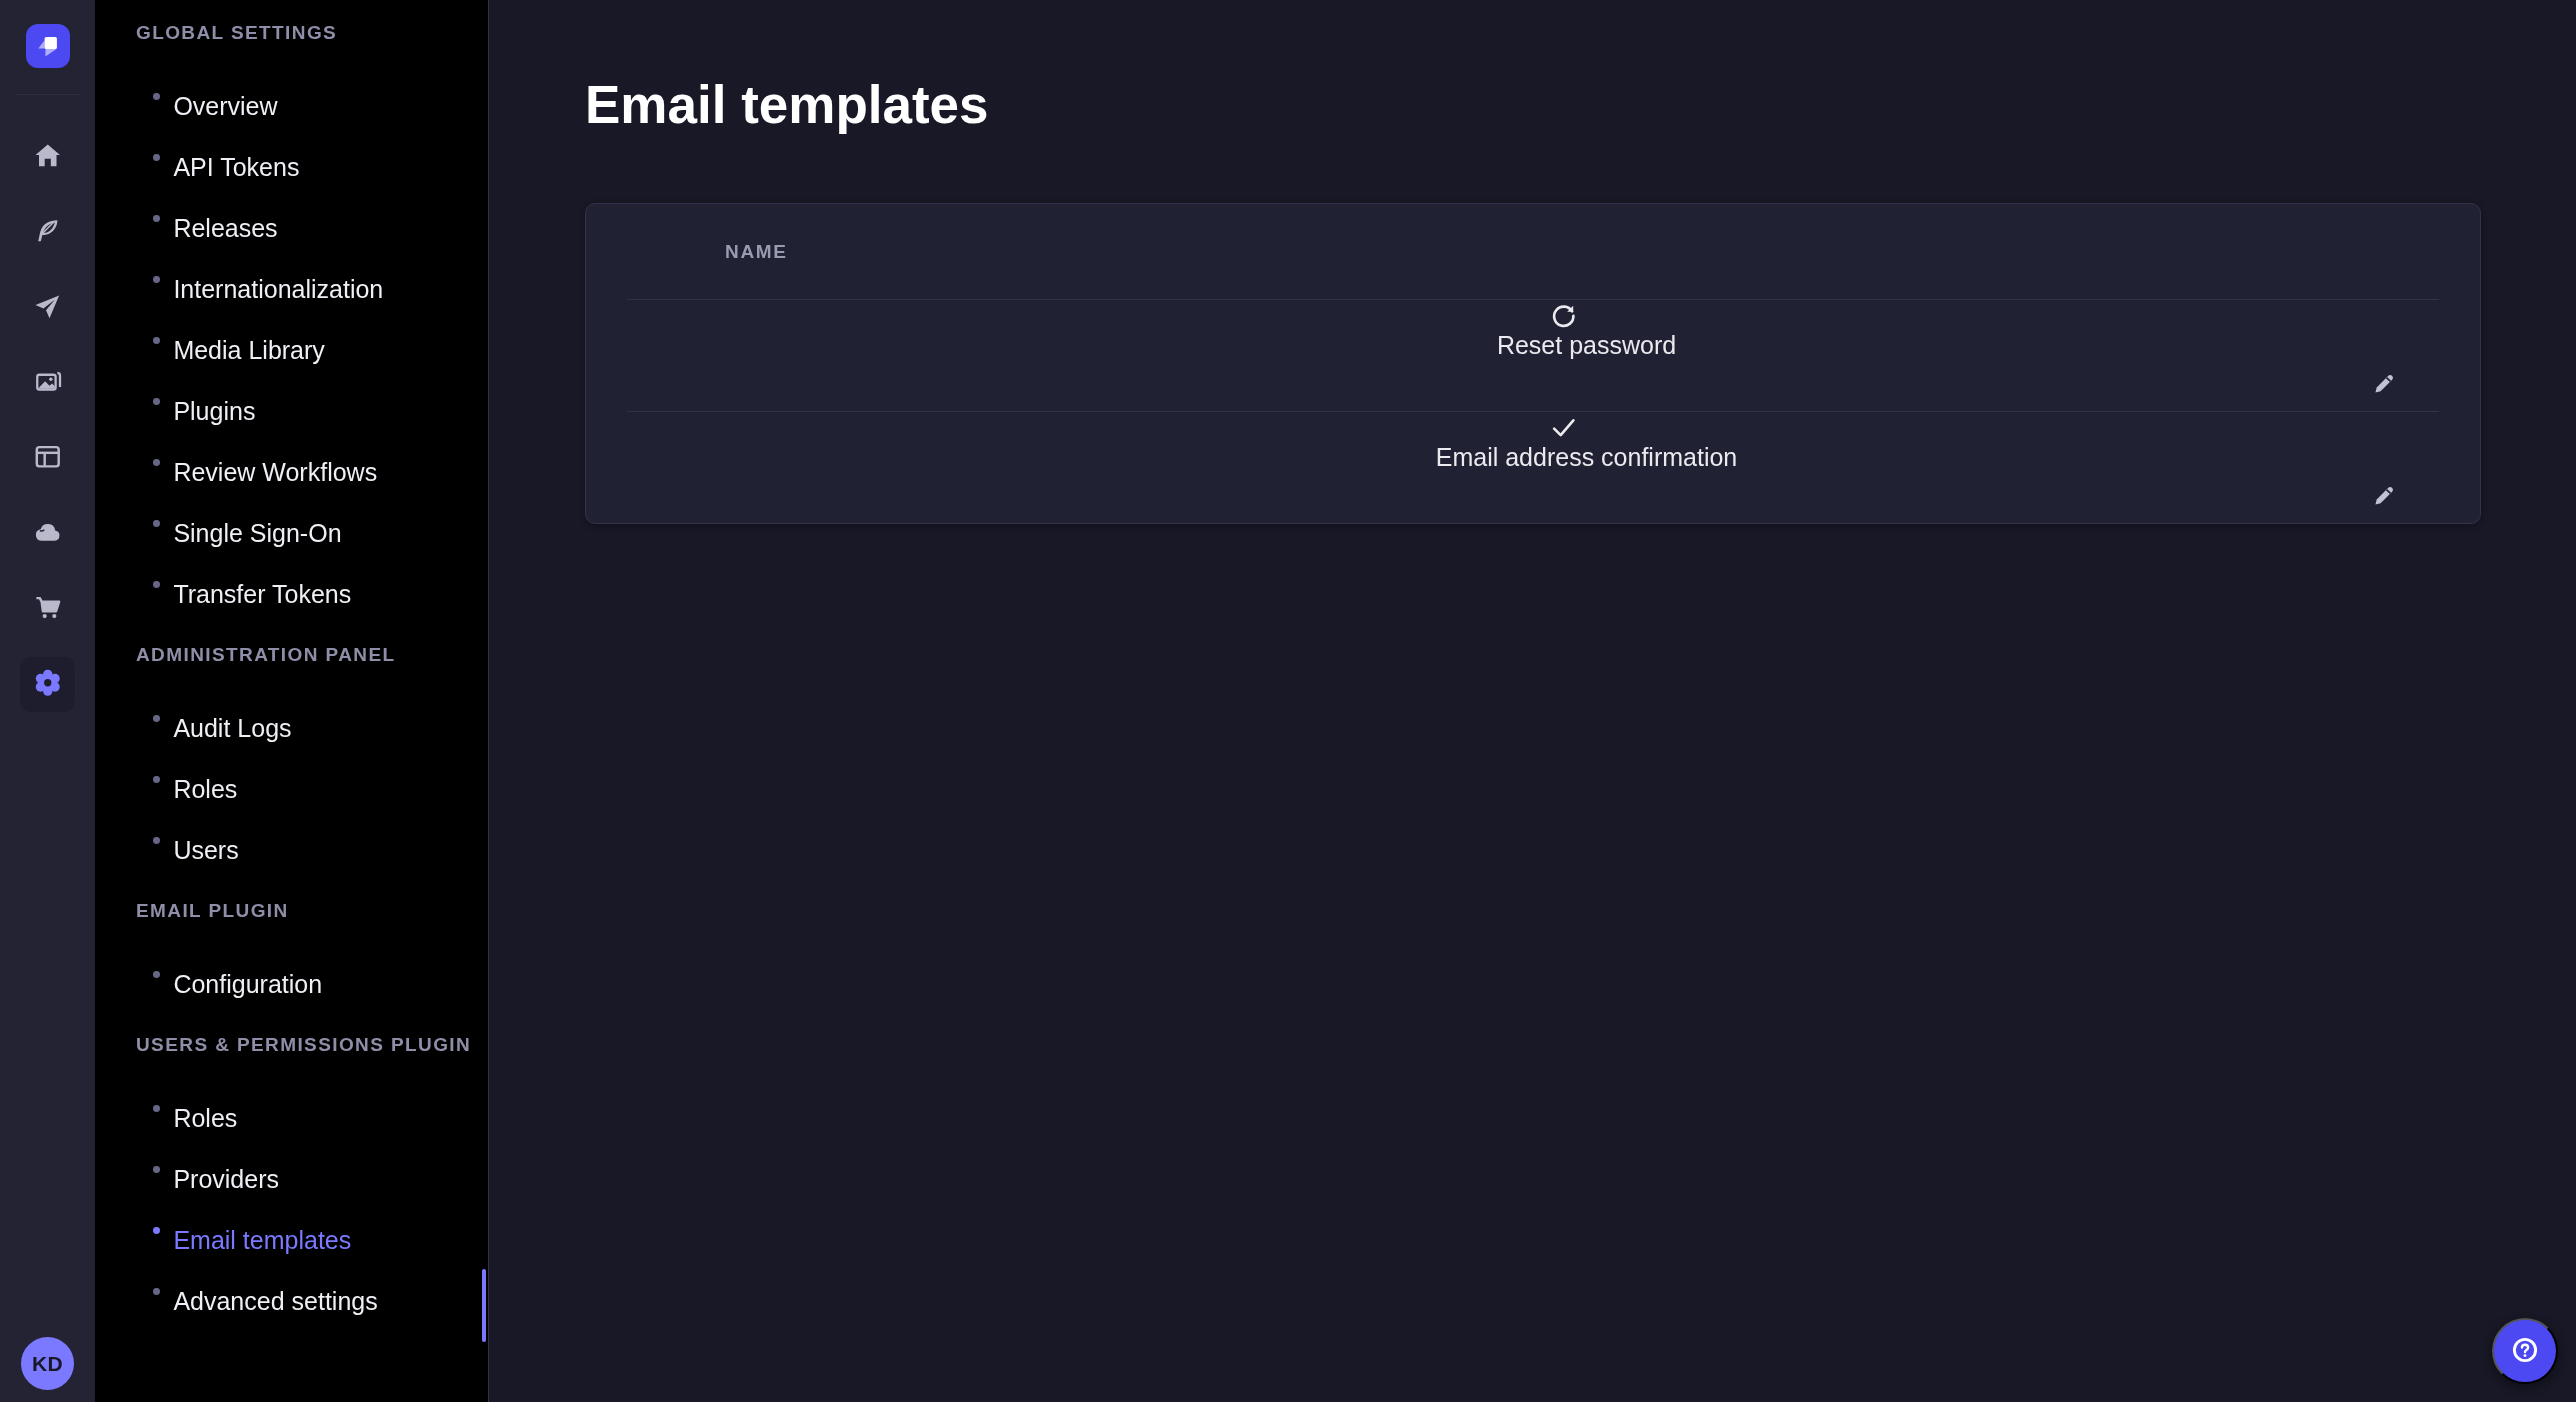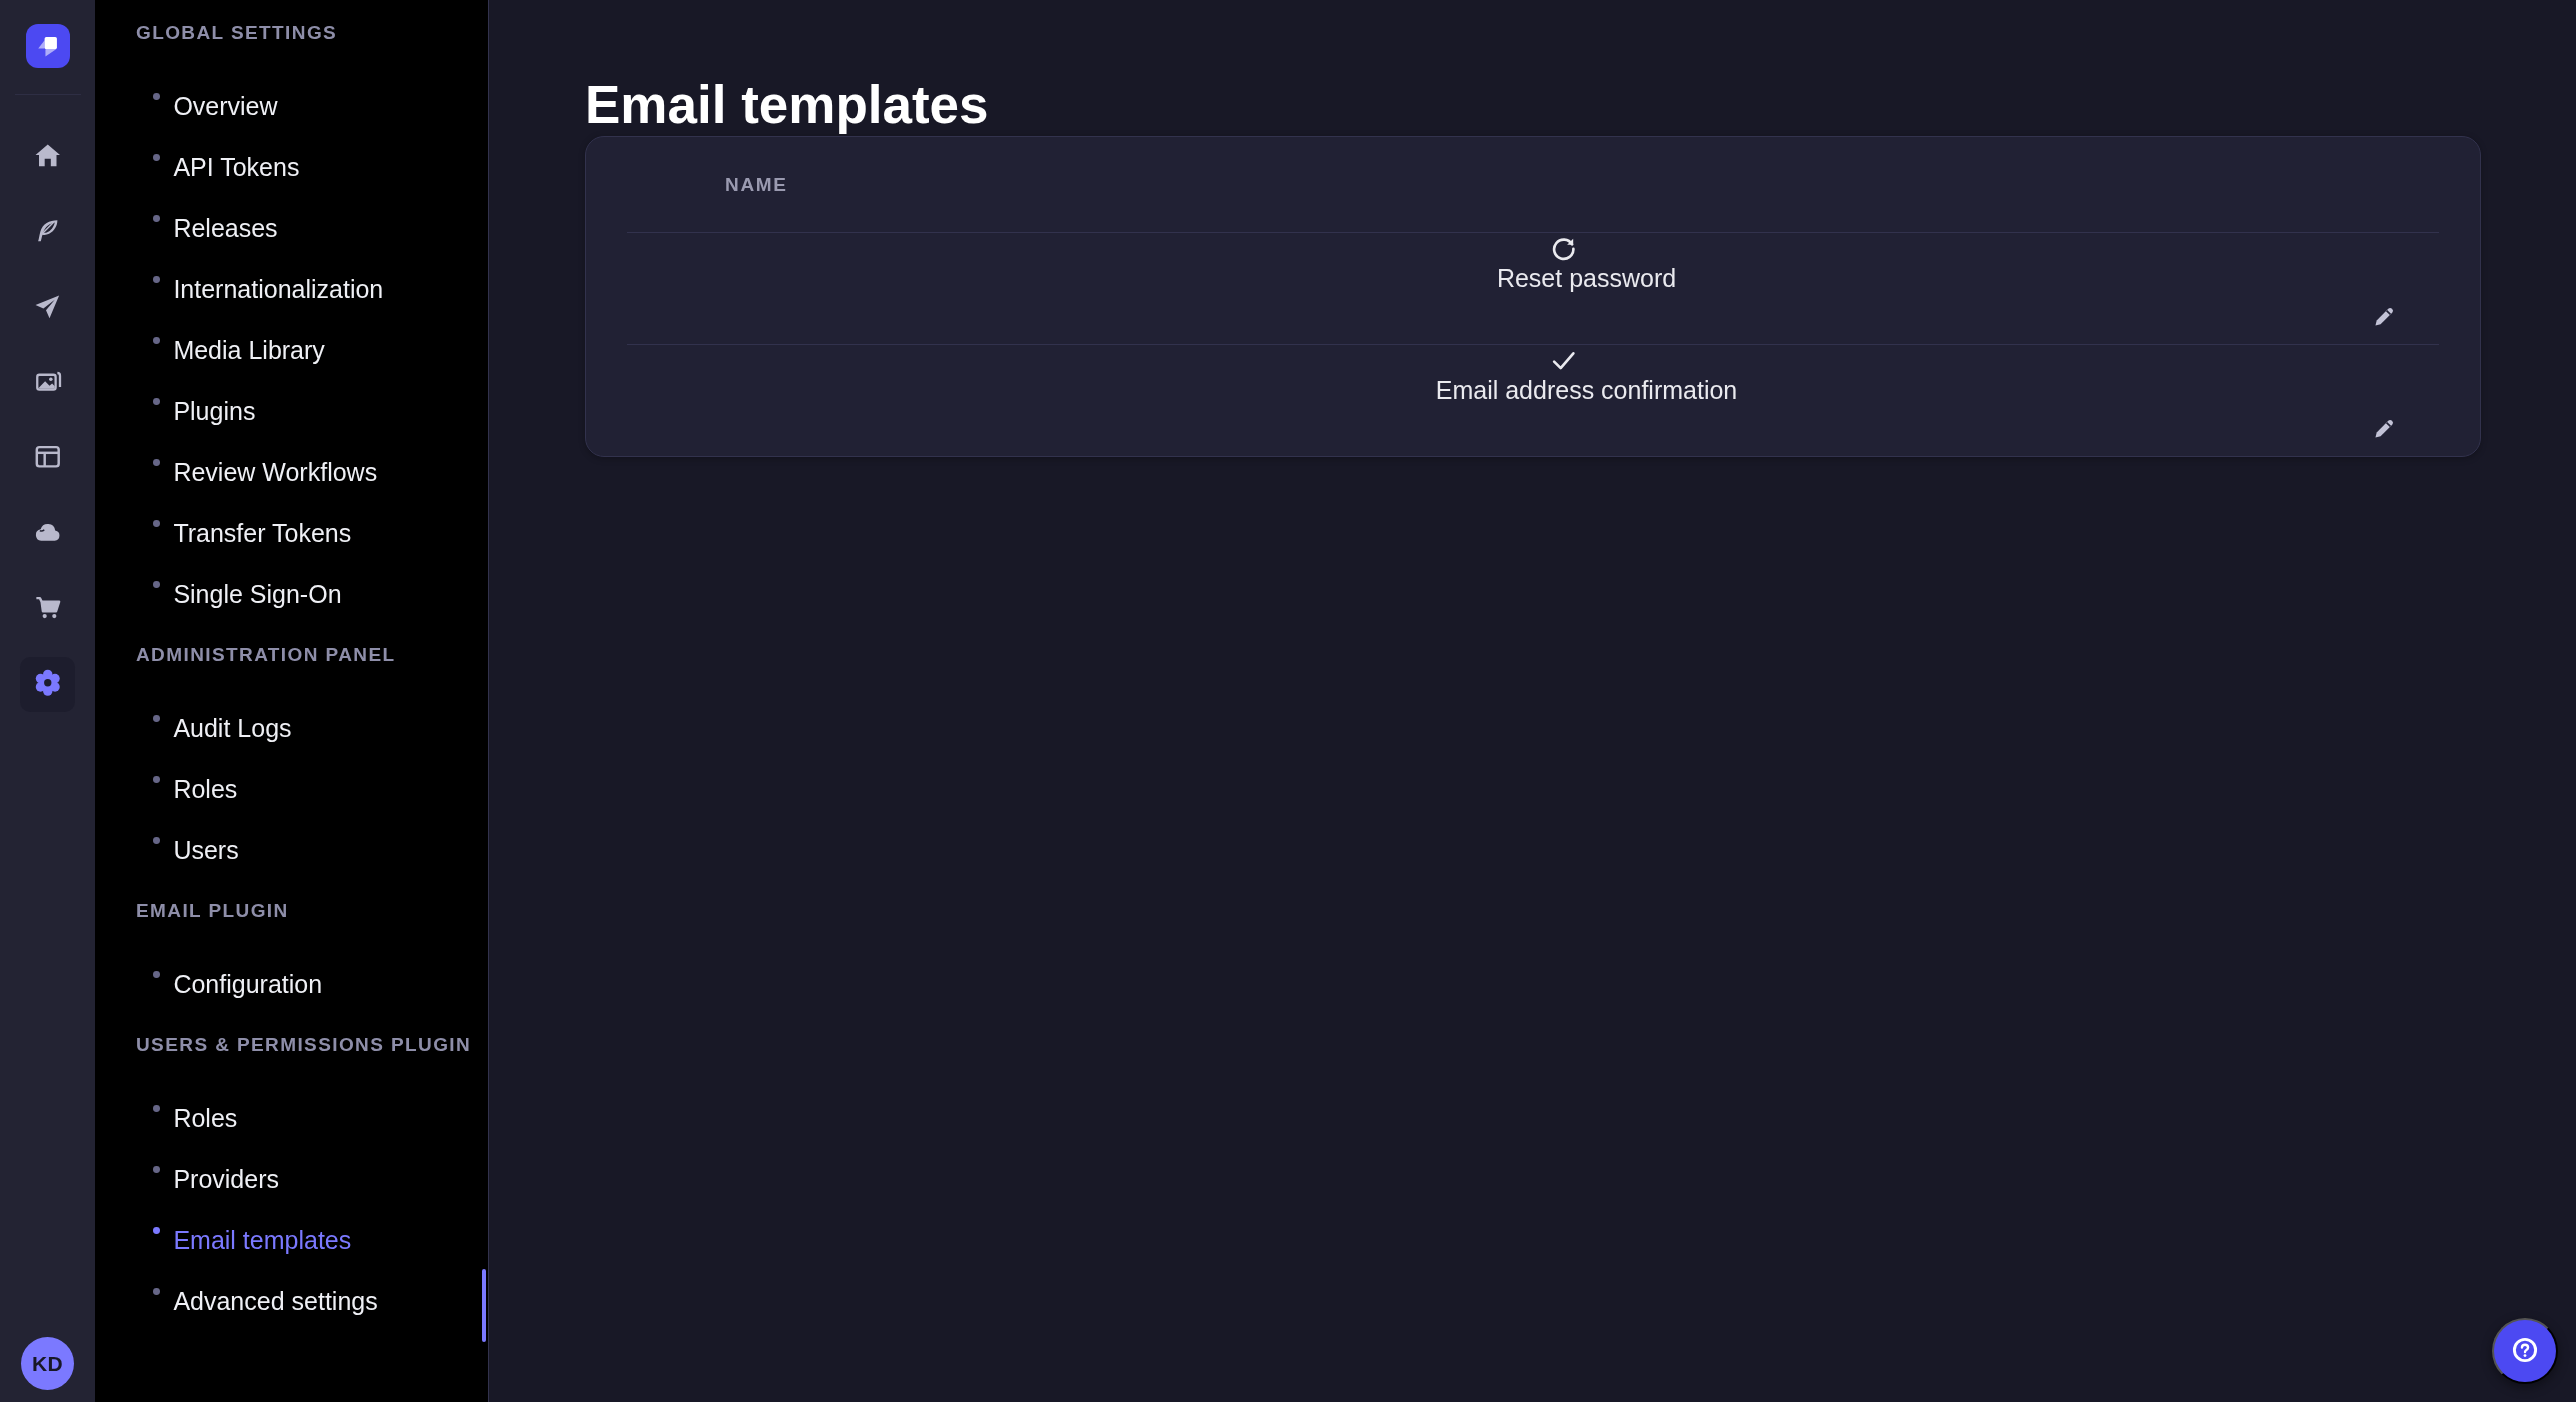--- a/index.html
+++ b/index.html
@@ -23,21 +23,21 @@
   .subnav-item { height:61px; display:flex; align-items:center; padding-left:58px; cursor:pointer; }
   .subnav-item .bullet { width:6.8px; height:6.8px; border-radius:50%; background:#666687; margin-right:13.6px; flex-shrink:0; }
   .subnav-item .lbl { color:#eff0f5; font-size:25px;margin-top:20px; }
   .subnav-item.active .bullet { background:#7b79ff; }
   .subnav-item.active .lbl { color:#7b79ff; }
   .scroll-thumb { position:absolute; right:1.7px; top:1269px; width:4.3px; height:73px; border-radius:2.6px; background:#7b79ff; }
 
   
   .main { flex:1; padding-left:96px; padding-right:95px; }
   .page-title { margin-top:73px; font-size:53px; line-height:63px; font-weight:bold; color:#ffffff; }
-  .card { background:#212134; border:0.9px solid #32324d; border-radius:19px; box-shadow:0 1.7px 6.8px rgba(0,0,0,0.25); }
+  .card { margin-top:67px; background:#212134; border:0.9px solid #32324d; border-radius:10px; box-shadow:0 1.7px 6.8px rgba(0,0,0,0.25); }
   .thead { height:95px; display:flex; align-items:center; padding-left:139px; }
   .th-label { color:#9a9ab0; font-size:19px; font-weight:bold; letter-spacing:1.7px; }
   .divider { height:0.9px; background:#32324d; margin:0 41px; }
   .trow { height:111px; display:flex; align-items:center; padding-left:61px;flex-direction:column; }
   .row-icon { width:31.5px; height:31.5px; display:flex; align-items:center; justify-content:center; flex-shrink:0; }
   .row-name { margin-left:46px; color:#eaeaef; font-size:25px; }
   .edit-btn { margin-left:auto; margin-right:66px; width:61px; height:61px; border-radius:6.8px; display:flex; align-items:center; justify-content:center; cursor:pointer; background:transparent; border:none; }
   .edit-btn svg { width:28px; height:28px; }
 
   
@@ -149,25 +149,25 @@
         <div class="subnav-item">
           <span class="bullet"></span>
           <span class="lbl">Plugins</span>
         </div>
         <div class="subnav-item">
           <span class="bullet"></span>
           <span class="lbl">Review Workflows</span>
         </div>
         <div class="subnav-item">
           <span class="bullet"></span>
+          <span class="lbl">Single Sign-On</span>
+        </div>
+        <div class="subnav-item">
+          <span class="bullet"></span>
           <span class="lbl">Transfer Tokens</span>
-        </div>
-        <div class="subnav-item">
-          <span class="bullet"></span>
-          <span class="lbl">Single Sign-On</span>
         </div>
         <div class="subnav-header later">ADMINISTRATION PANEL</div>
         <div class="subnav-item">
           <span class="bullet"></span>
           <span class="lbl">Audit Logs</span>
         </div>
         <div class="subnav-item">
           <span class="bullet"></span>
           <span class="lbl">Roles</span>
         </div>

